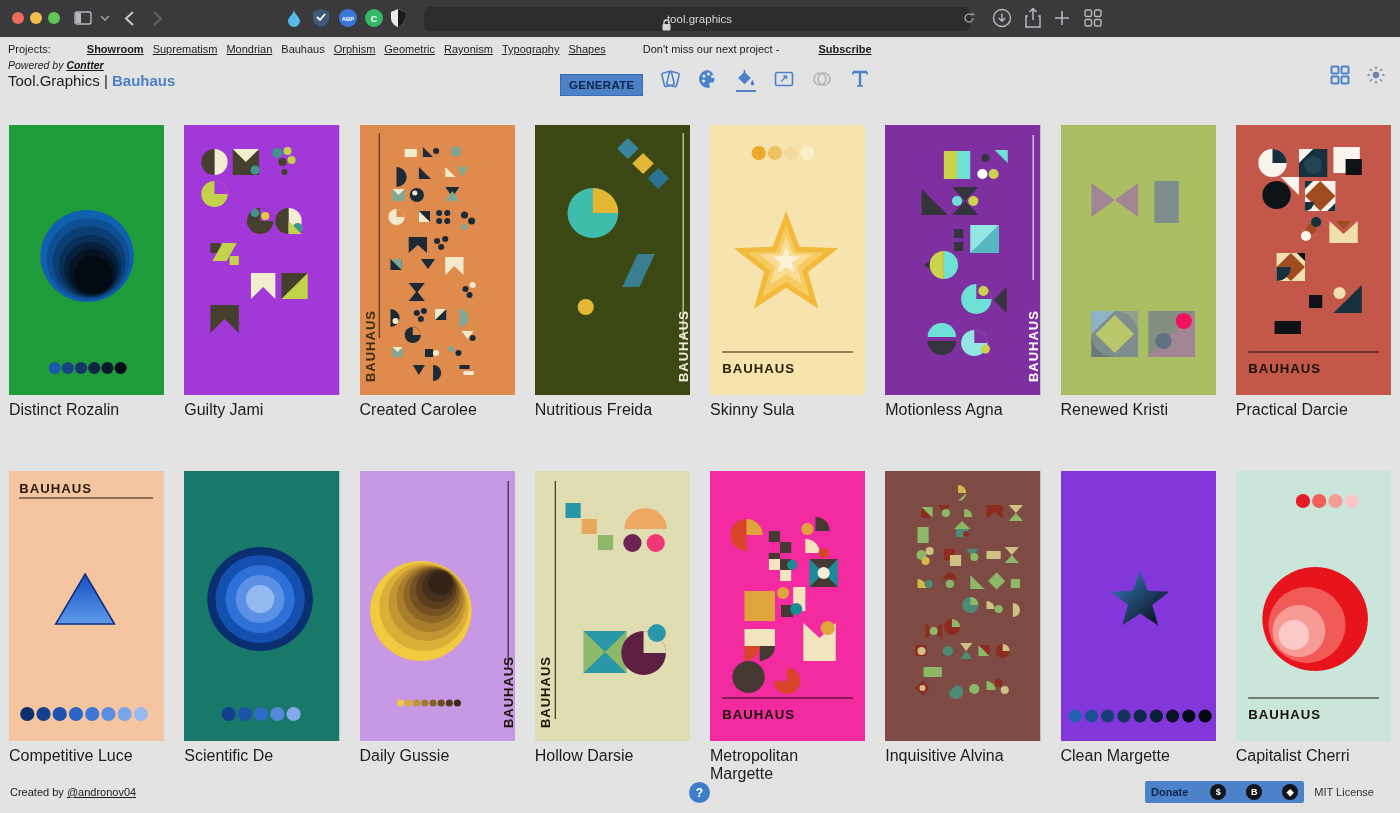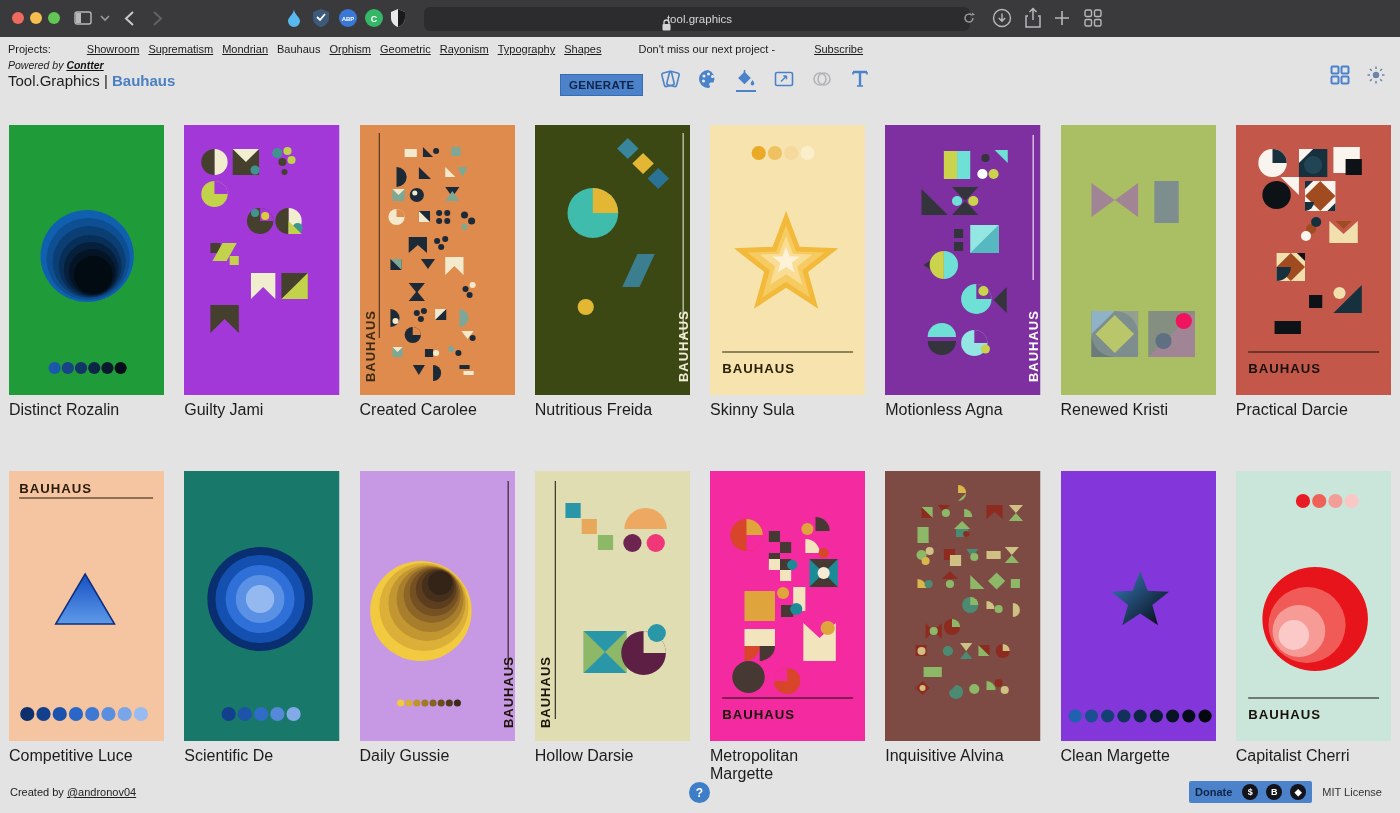--- a/index.html
+++ b/index.html
@@ -14,21 +14,21 @@
   .chrome svg { position:absolute; }
   .urlbar { position:absolute; left:424px; top:7px; width:546px; height:24px; background:#2c2c2e;
     border-radius:6px; display:flex; align-items:center; justify-content:center; color:#d6d6d8; font-size:11.5px; }
   .urlbar .lock { margin-right:5px; display:inline-flex; }
   .urlbar .refresh { position:absolute; right:8px; top:4px; }
 
   
   .projects-nav { padding:6px 0 2px 8px; font-size:11px; color:#1b1b1b; }
   .projects-nav span, .projects-nav a { margin-right:9px; color:#1b1b1b; text-decoration:none; }
   .projects-nav .u { text-decoration:underline; cursor:pointer; }
-  .projects-nav .b { font-weight:normal;padding-left:27px; }
+  .projects-nav .b { font-weight:bold;padding-left:27px; }
   .nav-note { margin-left:19px; }
 
   
   .hdr { position:relative; height:46px; }
   .powered { padding:2px 0 0 8px; font-size:10.5px; color:#222;font-style:italic; }
   .powered a { color:#111; font-weight:bold; text-decoration:underline; }
   .title-line { padding:1px 0 0 8px; font-size:15px; color:#1d1d1d; }
   .title-line .subtitle { color:#4a7fc2; font-weight:bold; }
   .toolbar { position:absolute; left:560px; top:4px; display:flex; align-items:center; gap:16px; }
   .gen-btn { background:#4c82ca; color:#0f2448; border:1px solid #3a6cb4; font-weight:bold;
@@ -37,27 +37,27 @@
   .tool-ic .active-bar { position:absolute; left:1px; bottom:0; width:20px; height:2px; background:#4c82ca; }
   .hdr-right { position:absolute; right:14px; top:8px; display:flex; gap:16px; align-items:center; }
 
   
   .grid { display:grid; grid-template-columns:repeat(8, 1fr); gap:52px 20px; padding:22px 9px 0 9px; }
   .card { cursor:pointer; }
   .card svg { display:block; width:100%; height:270px; }
   .card figcaption { margin-top:6px; font-size:16px; color:#1c1c1c; }
 
   
-  .footer { position:absolute; left:0; right:8px; bottom:8px; height:24px; font-size:11px; color:#222; }
+  .footer { position:absolute; left:0; right:16px; bottom:8px; height:24px; font-size:11px; color:#222; }
   .created { position:absolute; left:10px; top:5px; }
   .created a { color:#222; text-decoration:underline; }
   .help { position:absolute; left:689px; top:1px; width:21px; height:21px; border-radius:50%;
     background:#3e7dc8; color:#fff; font-weight:bold; font-size:12px; display:flex; align-items:center; justify-content:center; cursor:pointer; }
   .footer-right { position:absolute; right:10px; top:0; display:flex; align-items:center; gap:10px; }
-  .donate { display:flex; align-items:center; gap:8px; background:#4c82ca; border:none; border-radius:2px;
+  .donate { display:flex; align-items:center; gap:20px; background:#4c82ca; border:none; border-radius:2px;
     padding:3px 6px; cursor:pointer; font-family:inherit; }
   .donate .lbl { color:#0f2448; font-weight:bold; font-size:11px; margin-right:2px; }
   .coin { width:16px; height:16px; border-radius:50%; background:#13131b; color:#fff; font-size:9px; font-weight:bold;
     display:flex; align-items:center; justify-content:center; }
   .license { color:#333; }
 </style>
 </head>
 <body>
 
 <div class="stage">

